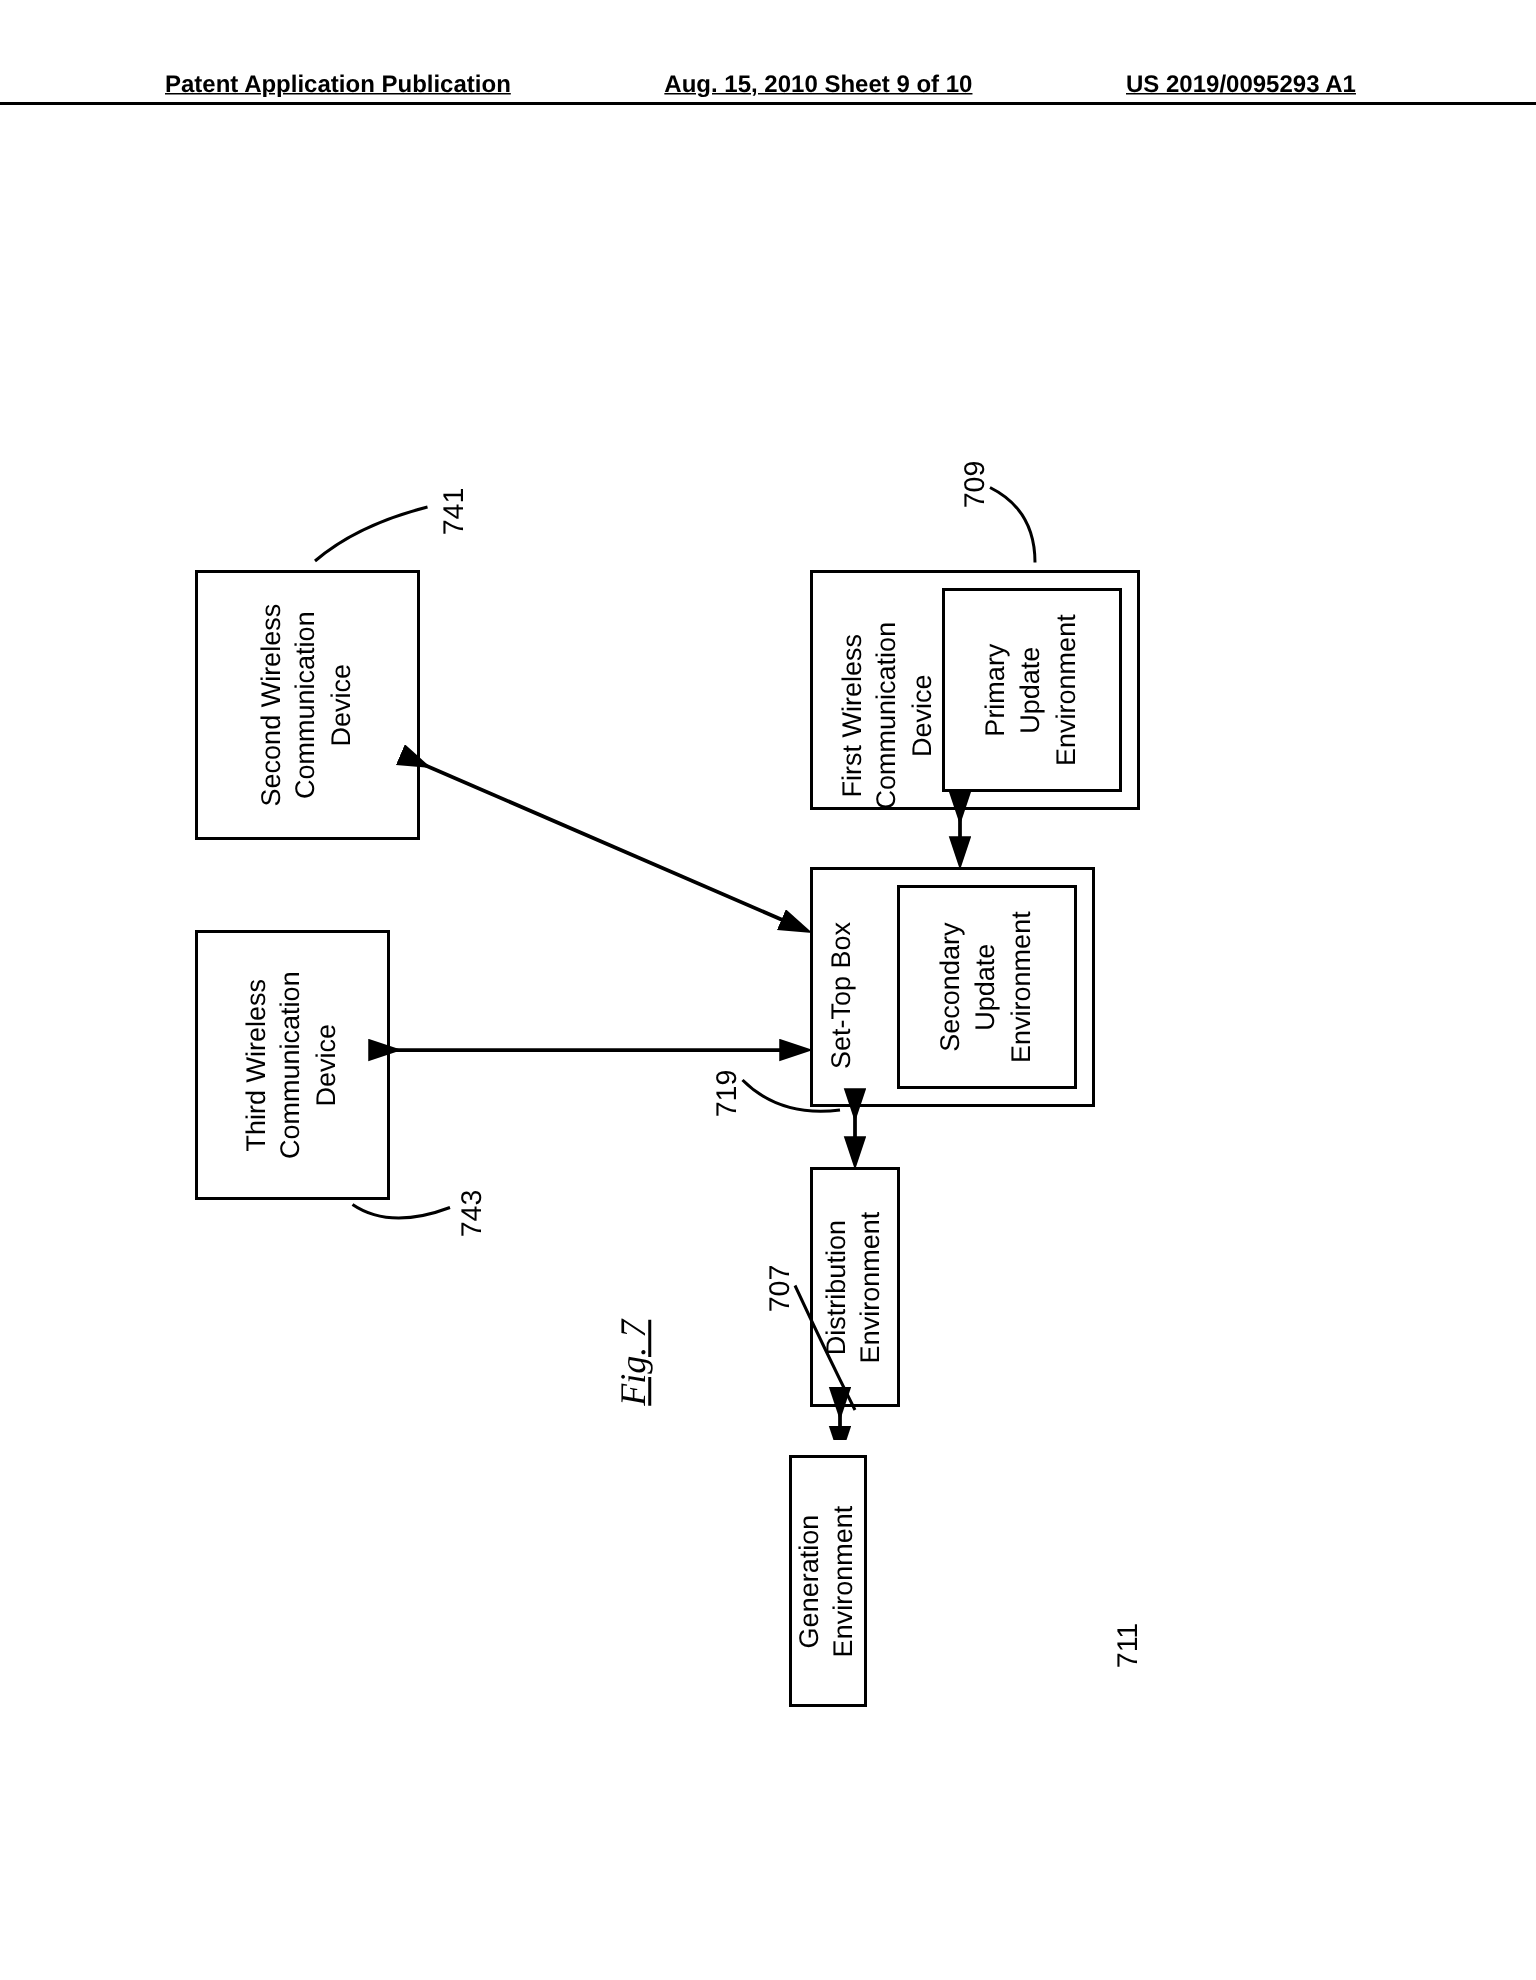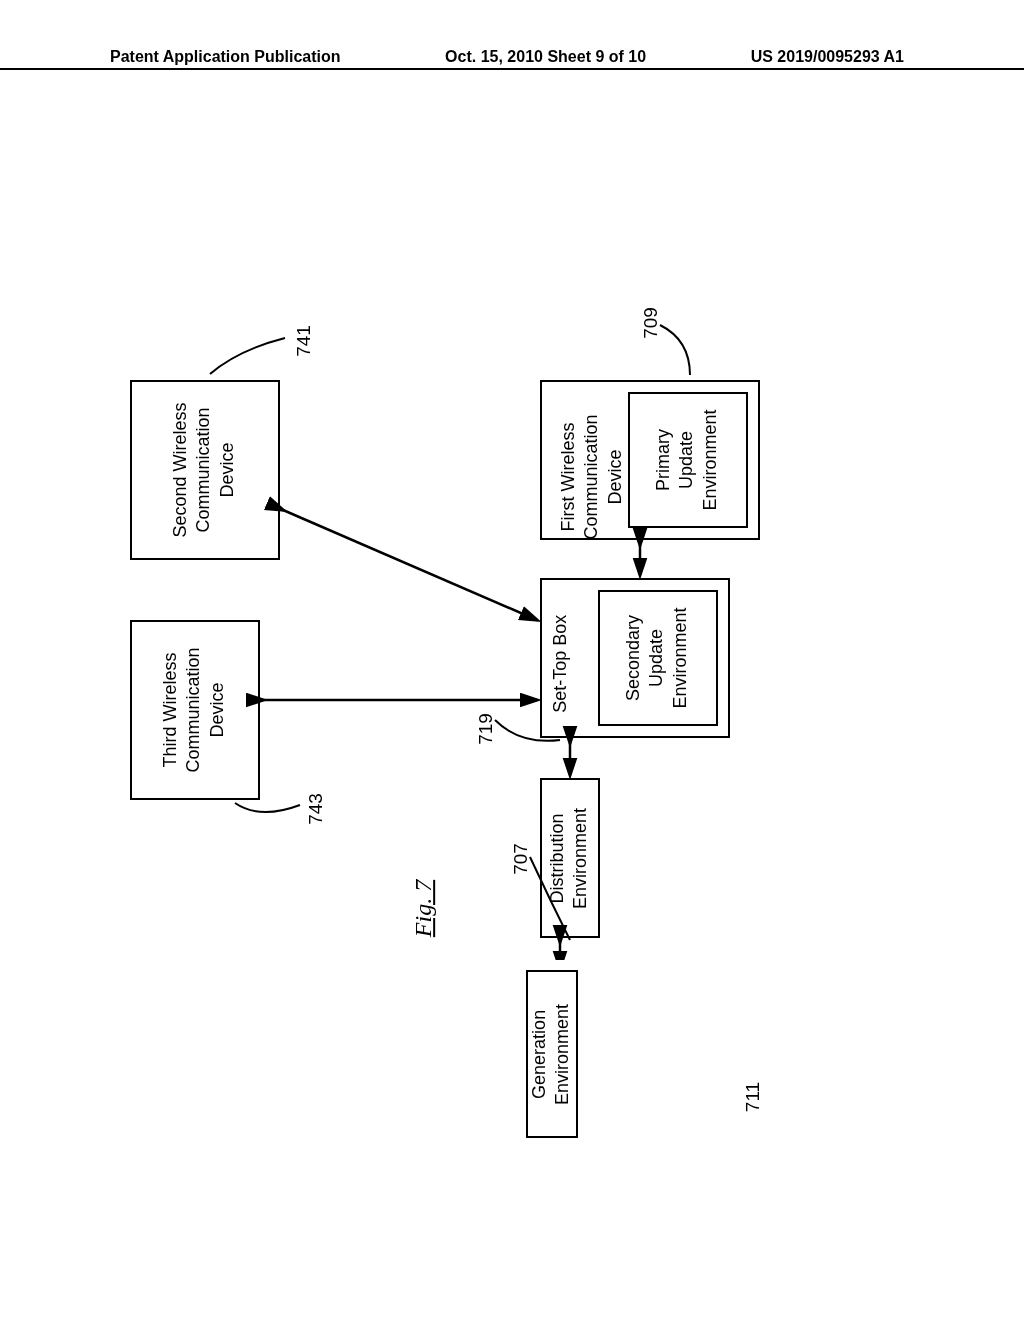--- a/index.html
+++ b/index.html
@@ -25,20 +25,21 @@
     }
     .header-inner {
       margin-top: -22px;
       display: flex;
       justify-content: space-between;
       padding: 0 120px 0 110px;
     }
     .header-text {
       font-size: 16px;
       font-weight: bold;
+      text-decoration: underline;
     }
     .diagram {
       position: absolute;
       top: 300px;
       left: 130px;
       width: 640px;
       height: 660px;
     }
     .box {
       position: absolute;
@@ -93,21 +94,21 @@
       height: 700px;
       pointer-events: none;
     }
   </style>
 </head>
 <body>
 
 <div class="header">
   <div class="header-inner">
     <span class="header-text">Patent Application Publication</span>
-    <span class="header-text">Oct. 15, 2010  Sheet 9 of 10</span>
+    <span class="header-text">Aug. 15, 2010  Sheet 9 of 10</span>
     <span class="header-text">US 2019/0095293 A1</span>
   </div>
 </div>
 
 <div class="diagram">
 
   <div class="box" style="left:410px; top:80px; width:220px; height:160px;">
     <div class="rotated-text" style="position:absolute; left:-35px; top:60px; width:170px;">First Wireless<br>Communication<br>Device</div>
   </div>
   <div class="inner-box" style="left:498px; top:92px; width:120px; height:136px;">

